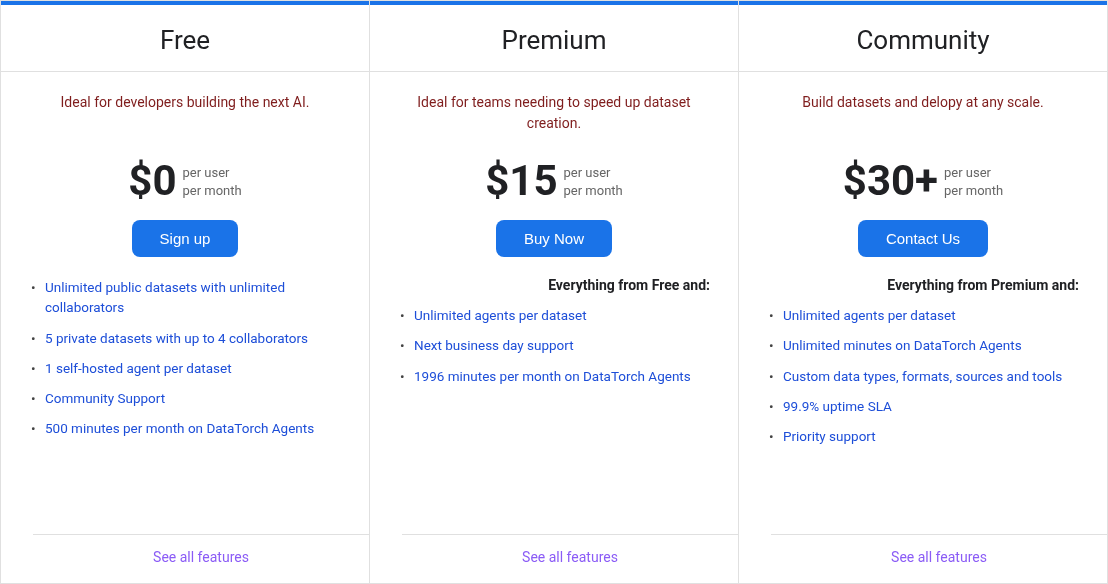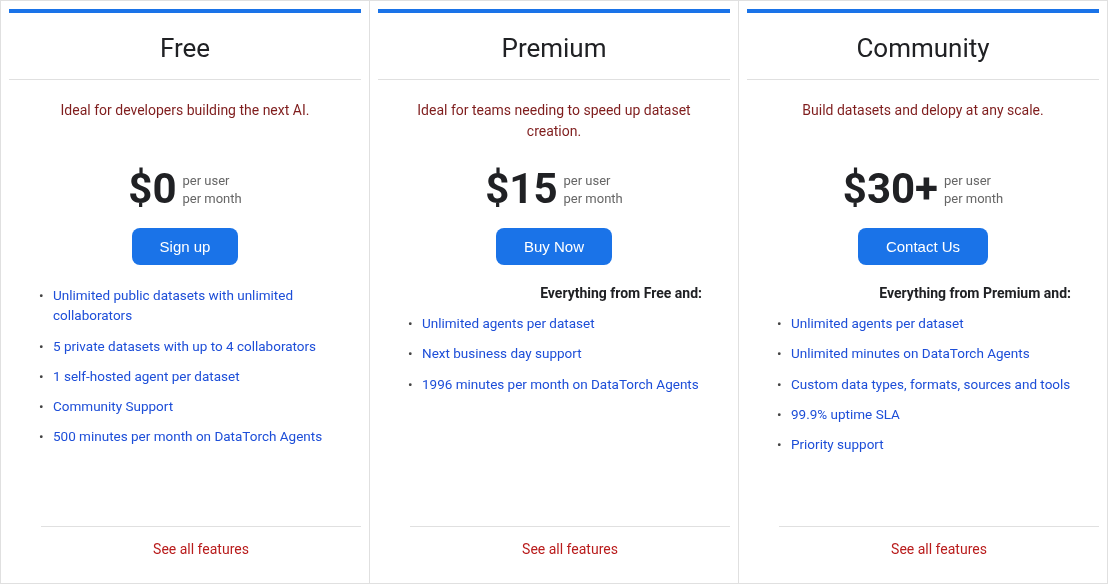--- a/index.html
+++ b/index.html
@@ -16,21 +16,21 @@
       display: flex;
       width: 1108px;
       min-height: 584px;
       border: 1px solid #e0e0e0;
     }
     .pricing-card {
       flex: 1;
       display: flex;
       flex-direction: column;
       border-right: 1px solid #e0e0e0;
-      padding: 8px;
+      padding: 0;
       position: relative;
     }
     .pricing-card:last-child {
       border-right: none;
     }
     .card-top-bar {
       height: 4px;
       background: #1a73e8;
       width: 100%;
     }
@@ -113,21 +113,21 @@
     }
     .features-list li::before {
       content: '•';
       position: absolute;
       left: 2px;
       color: #444;
     }
     .see-all-link {
       display: block;
       text-align: center;
-      color: #b91c1c;
+      color: #8b5cf6;
       font-size: 14px;
       text-decoration: none;
       padding: 14px 0 18px;
       margin-top: auto;
       cursor: pointer;
       border-top: 1px solid #e0e0e0;
       margin-left: 32px;
     }
   </style>
 </head>

